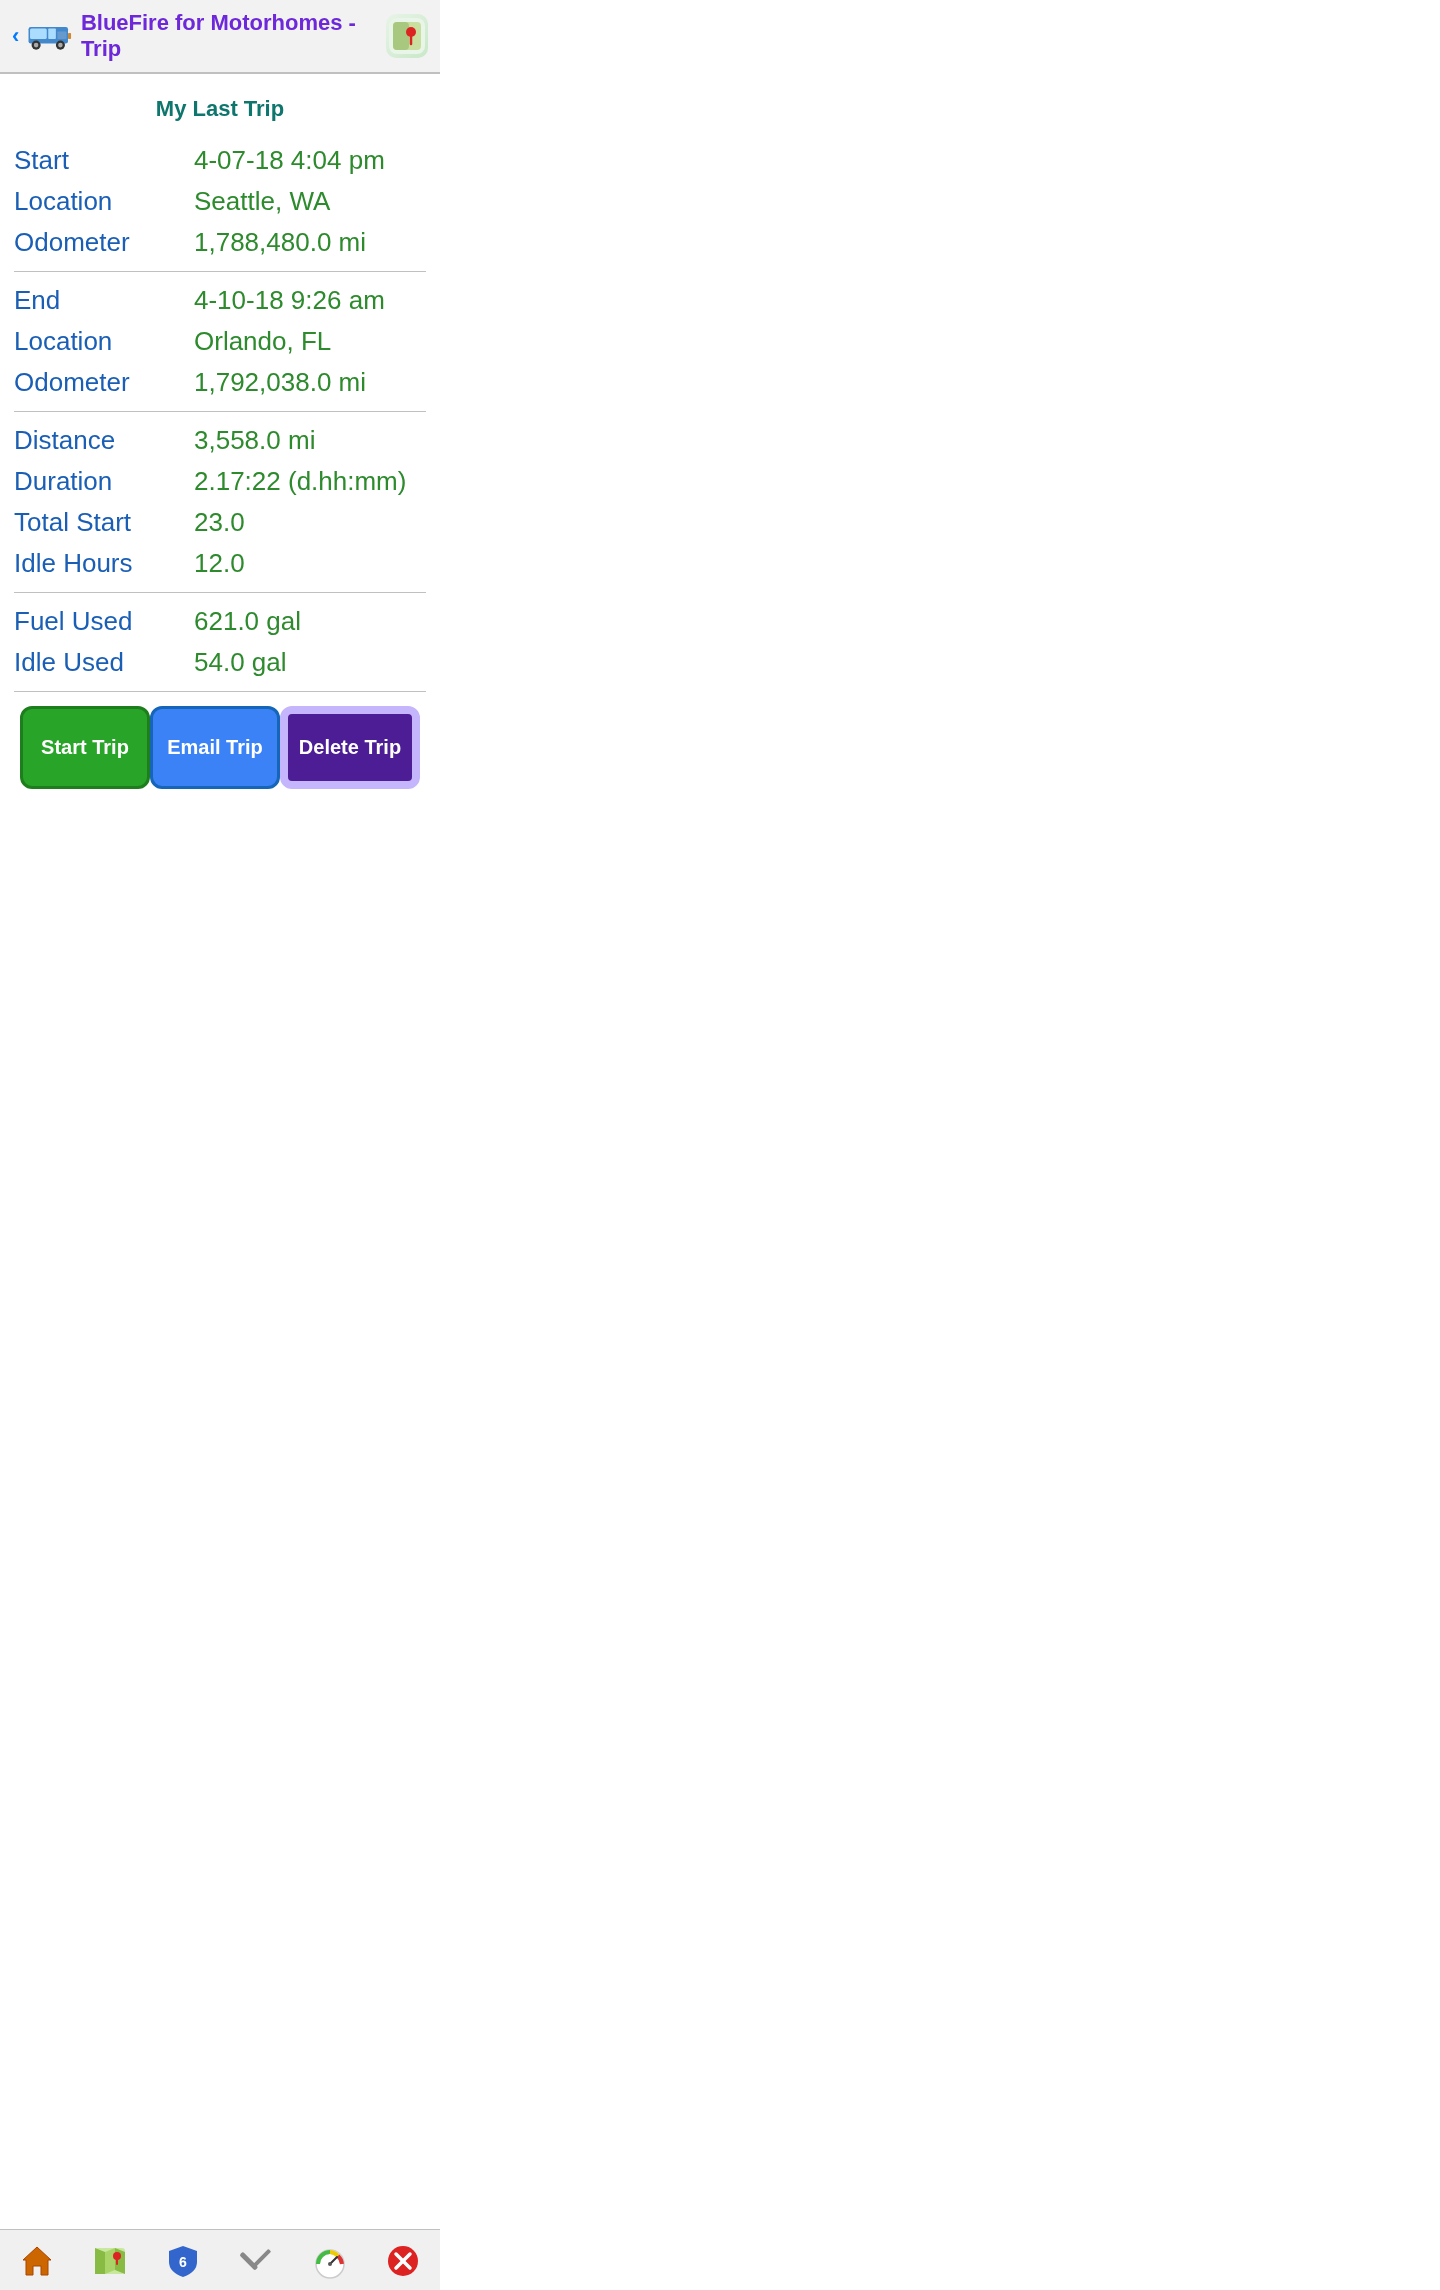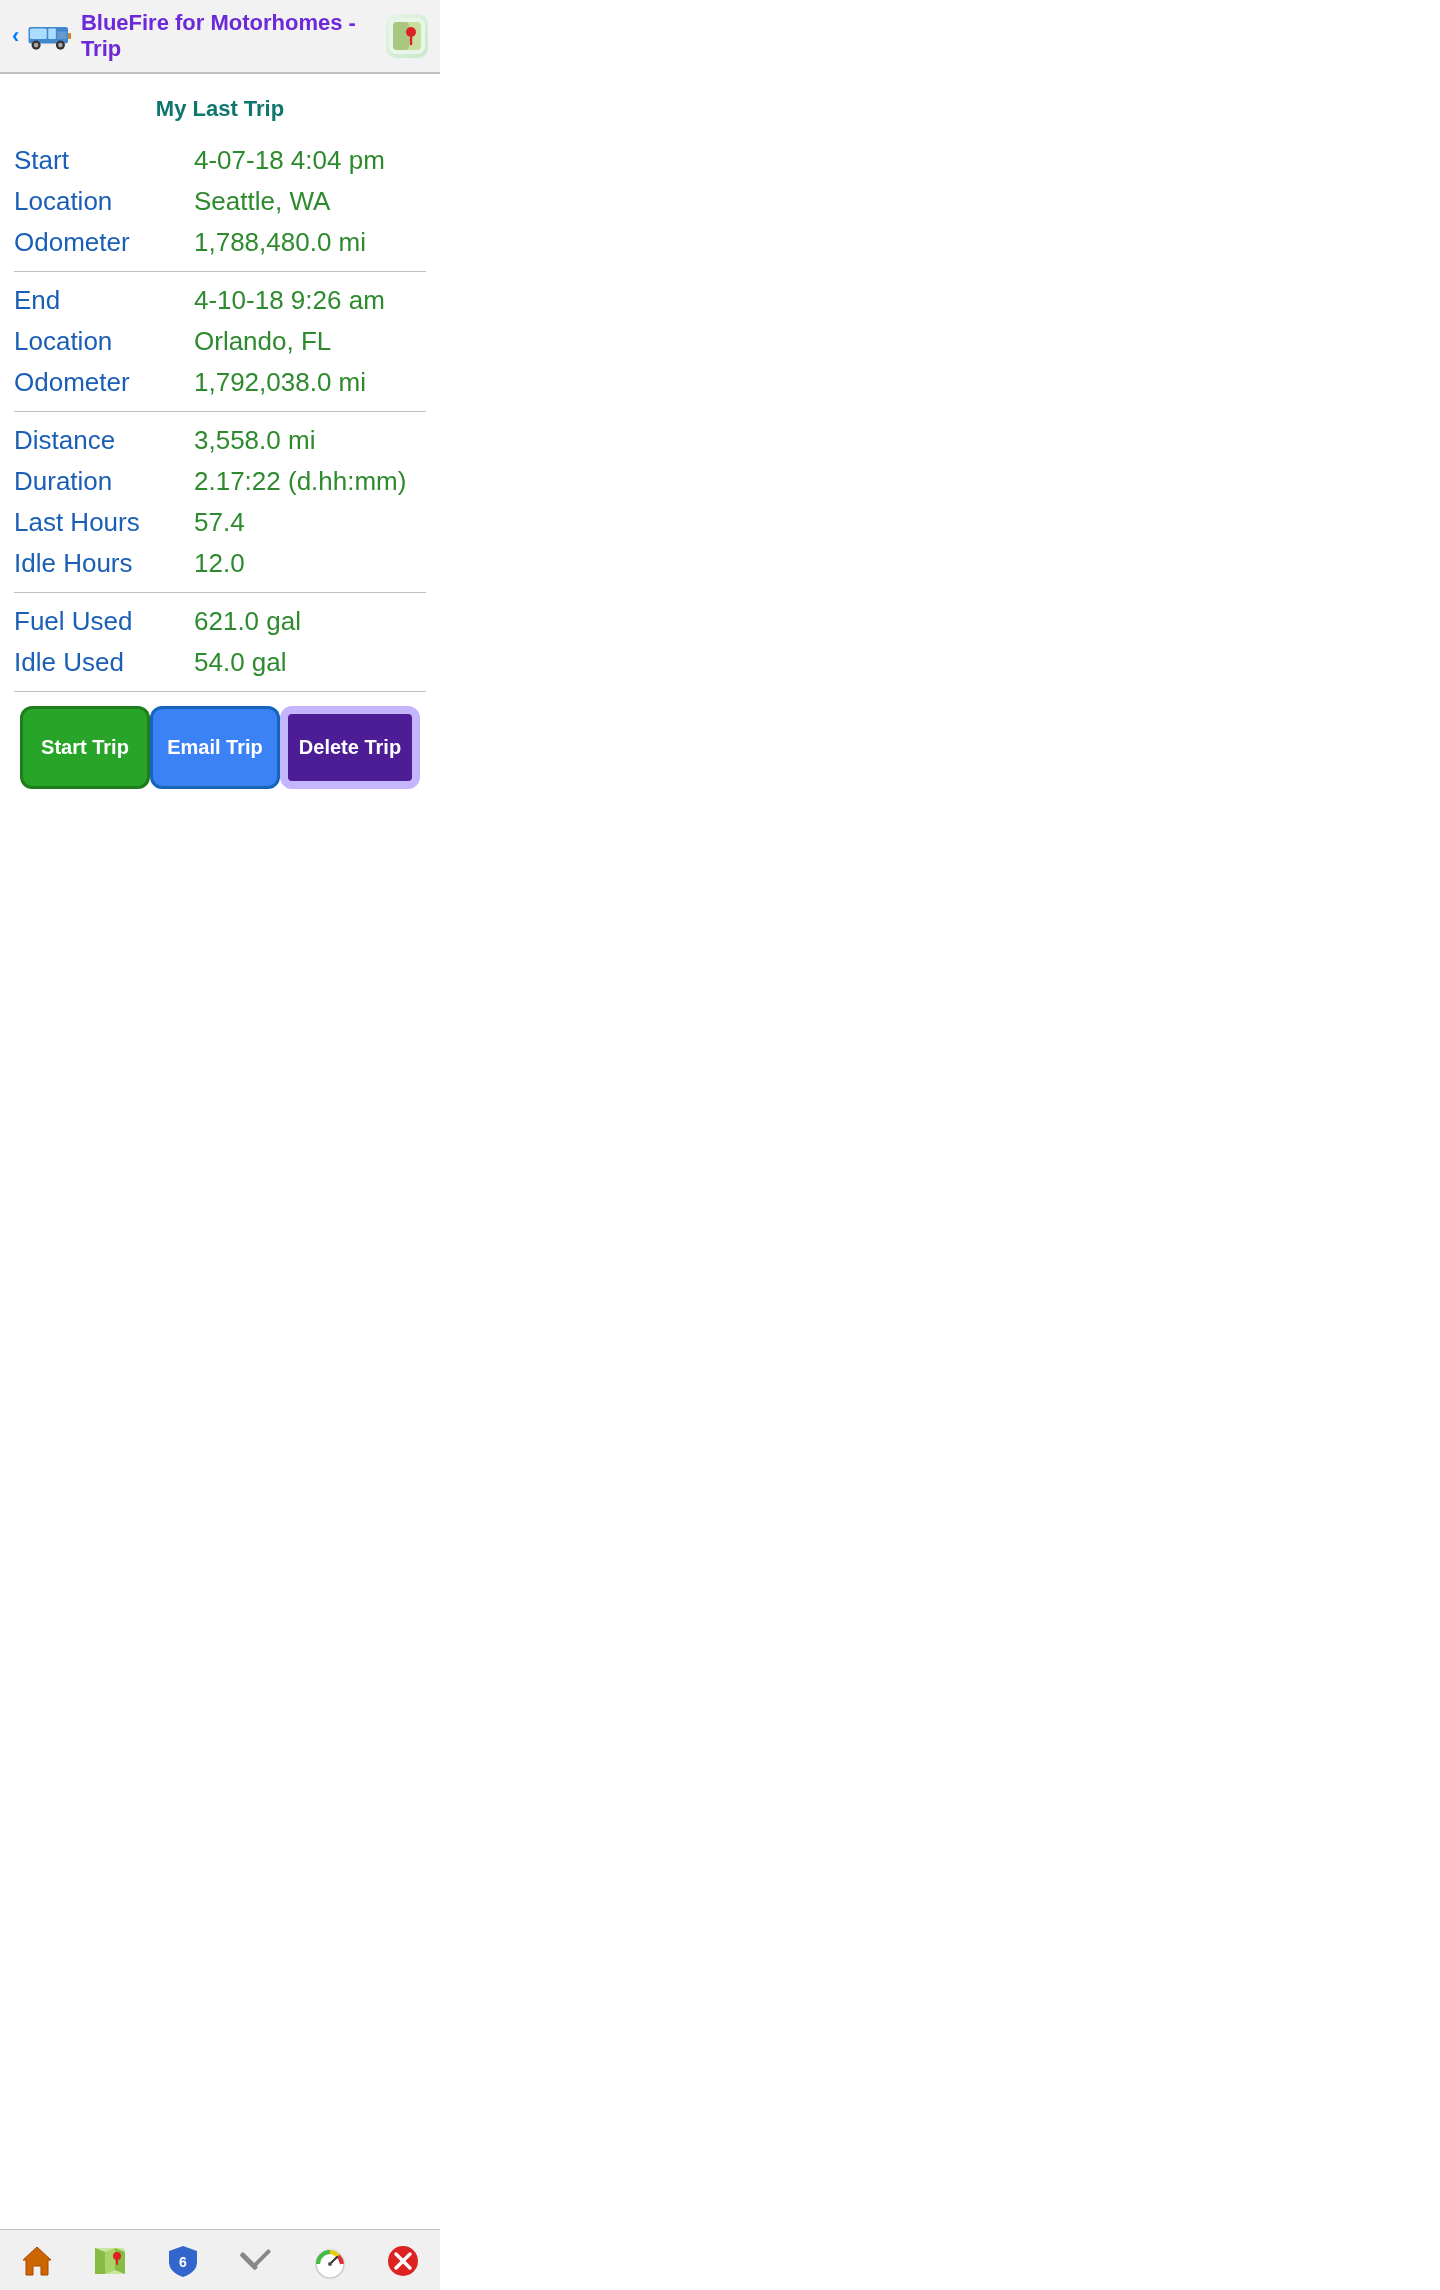--- a/index.html
+++ b/index.html
@@ -230,22 +230,22 @@
   <div class="info-section">
     <div class="info-row">
       <span class="info-label">Distance</span>
       <span class="info-value">3,558.0 mi</span>
     </div>
     <div class="info-row">
       <span class="info-label">Duration</span>
       <span class="info-value">2.17:22 (d.hh:mm)</span>
     </div>
     <div class="info-row">
-      <span class="info-label">Last Hours</span>
-      <span class="info-value">57.4</span>
+      <span class="info-label">Total Start</span>
+      <span class="info-value">23.0</span>
     </div>
     <div class="info-row">
       <span class="info-label">Idle Hours</span>
       <span class="info-value">12.0</span>
     </div>
   </div>
 
   <div class="info-section">
     <div class="info-row">
       <span class="info-label">Fuel Used</span>

